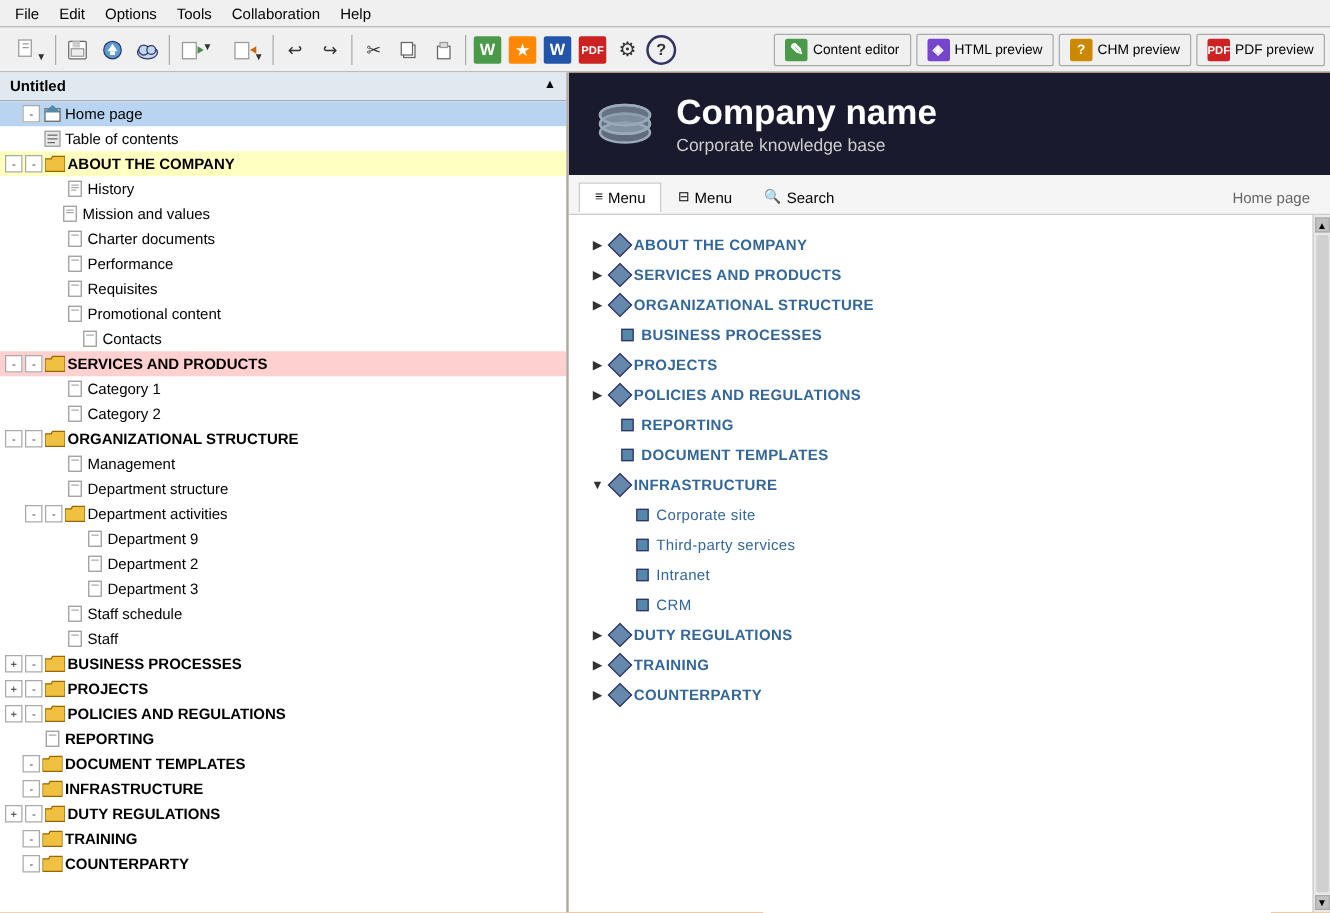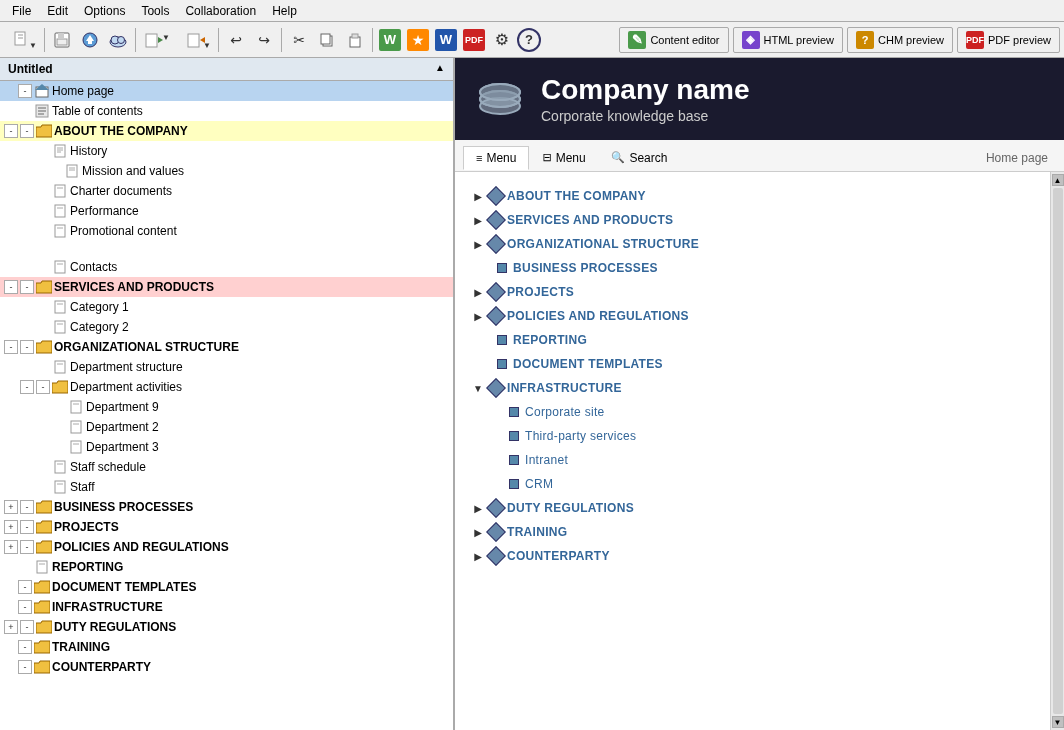--- a/index.html
+++ b/index.html
@@ -242,67 +242,77 @@
               <rect x="2" y="1" width="10" height="12" fill="#fff" stroke="#999"></rect>
               <line x1="4" y1="4" x2="10" y2="4" stroke="#aaa"></line>
               <line x1="4" y1="6" x2="10" y2="6" stroke="#aaa"></line>
               <line x1="4" y1="8" x2="8" y2="8" stroke="#aaa"></line>
             </svg>
         </span>
         <span class="item-label">History</span>
       </div>
 
 
+      <div class="tree-item" style="padding-left:32px;">
+        <span style="width:14px;display:inline-block;"></span>
+        <span class="icon" style="margin-left:2px;">
+          <svg width="14" height="14" viewBox="0 0 14 14">
+              <rect x="2" y="1" width="10" height="12" fill="#fff" stroke="#999"></rect>
+              <line x1="4" y1="4" x2="10" y2="4" stroke="#aaa"></line>
+              <line x1="4" y1="6" x2="10" y2="6" stroke="#aaa"></line>
+            </svg>
+        </span>
+        <span class="item-label">Mission and values</span>
+      </div>
+
+      <div class="tree-item" style="padding-left:36px;">
+        <span style="width:14px;display:inline-block;"></span>
+        <span class="icon" style="margin-left:2px;">
+          <svg width="14" height="14" viewBox="0 0 14 14">
+              <rect x="2" y="1" width="10" height="12" fill="#fff" stroke="#999"></rect>
+              <line x1="4" y1="4" x2="10" y2="4" stroke="#aaa"></line>
+            </svg>
+        </span>
+        <span class="item-label">Charter documents</span>
+      </div>
+
+      <div class="tree-item" style="padding-left:36px;">
+        <span style="width:14px;display:inline-block;"></span>
+        <span class="icon" style="margin-left:2px;">
+          <svg width="14" height="14" viewBox="0 0 14 14">
+              <rect x="2" y="1" width="10" height="12" fill="#fff" stroke="#999"></rect>
+              <line x1="4" y1="4" x2="10" y2="4" stroke="#aaa"></line>
+            </svg>
+        </span>
+        <span class="item-label">Performance</span>
+      </div>
+
+      <div class="tree-item" style="padding-left:36px;">
+        <span style="width:14px;display:inline-block;"></span>
+        <span class="icon" style="margin-left:2px;">
+          <svg width="14" height="14" viewBox="0 0 14 14">
+              <rect x="2" y="1" width="10" height="12" fill="#fff" stroke="#999"></rect>
+              <line x1="4" y1="4" x2="10" y2="4" stroke="#aaa"></line>
+            </svg>
+        </span>
+        <span class="item-label">Requisites</span>
+      </div>
+
+      <div class="tree-item" style="padding-left:36px;">
+        <span style="width:14px;display:inline-block;"></span>
+        <span class="icon" style="margin-left:2px;">
+          <svg width="14" height="14" viewBox="0 0 14 14">
+              <rect x="2" y="1" width="10" height="12" fill="#fff" stroke="#999"></rect>
+              <line x1="4" y1="4" x2="10" y2="4" stroke="#aaa"></line>
+            </svg>
+        </span>
+        <span class="item-label">Promotional content</span>
+      </div>
+
       <div class="tree-item" style="padding-left:48px;">
-        <span style="width:14px;display:inline-block;"></span>
-        <span class="icon" style="margin-left:2px;">
-          <svg width="14" height="14" viewBox="0 0 14 14">
-              <rect x="2" y="1" width="10" height="12" fill="#fff" stroke="#999"></rect>
-              <line x1="4" y1="4" x2="10" y2="4" stroke="#aaa"></line>
-              <line x1="4" y1="6" x2="10" y2="6" stroke="#aaa"></line>
-            </svg>
-        </span>
-        <span class="item-label">Mission and values</span>
-      </div>
-
-      <div class="tree-item" style="padding-left:36px;">
-        <span style="width:14px;display:inline-block;"></span>
-        <span class="icon" style="margin-left:2px;">
-          <svg width="14" height="14" viewBox="0 0 14 14">
-              <rect x="2" y="1" width="10" height="12" fill="#fff" stroke="#999"></rect>
-              <line x1="4" y1="4" x2="10" y2="4" stroke="#aaa"></line>
-            </svg>
-        </span>
-        <span class="item-label">Charter documents</span>
-      </div>
-
-      <div class="tree-item" style="padding-left:36px;">
-        <span style="width:14px;display:inline-block;"></span>
-        <span class="icon" style="margin-left:2px;">
-          <svg width="14" height="14" viewBox="0 0 14 14">
-              <rect x="2" y="1" width="10" height="12" fill="#fff" stroke="#999"></rect>
-              <line x1="4" y1="4" x2="10" y2="4" stroke="#aaa"></line>
-            </svg>
-        </span>
-        <span class="item-label">Performance</span>
-      </div>
-
-
-      <div class="tree-item" style="padding-left:36px;">
-        <span style="width:14px;display:inline-block;"></span>
-        <span class="icon" style="margin-left:2px;">
-          <svg width="14" height="14" viewBox="0 0 14 14">
-              <rect x="2" y="1" width="10" height="12" fill="#fff" stroke="#999"></rect>
-              <line x1="4" y1="4" x2="10" y2="4" stroke="#aaa"></line>
-            </svg>
-        </span>
-        <span class="item-label">Promotional content</span>
-      </div>
-
-      <div class="tree-item" style="padding-left:36px;margin-top:16px;">
         <span style="width:14px;display:inline-block;"></span>
         <span class="icon" style="margin-left:2px;">
           <svg width="14" height="14" viewBox="0 0 14 14">
               <rect x="2" y="1" width="10" height="12" fill="#fff" stroke="#999"></rect>
               <line x1="4" y1="4" x2="10" y2="4" stroke="#aaa"></line>
             </svg>
         </span>
         <span class="item-label">Contacts</span>
       </div>
 
@@ -343,20 +353,30 @@
         <span class="expand-btn" style="margin-right:2px;">-</span>
         <span class="expand-btn">-</span>
         <span class="icon" style="margin-left:2px;">
           <svg width="16" height="14" viewBox="0 0 16 14">
               <path d="M0,3 L5,3 L6,1 L16,1 L16,13 L0,13 Z" fill="#f0c040" stroke="#996600"></path>
             </svg>
         </span>
         <span class="item-label" style="font-weight:bold;">ORGANIZATIONAL STRUCTURE</span>
       </div>
 
+      <div class="tree-item" style="padding-left:36px;">
+        <span style="width:14px;display:inline-block;"></span>
+        <span class="icon" style="margin-left:2px;">
+          <svg width="14" height="14" viewBox="0 0 14 14">
+              <rect x="2" y="1" width="10" height="12" fill="#fff" stroke="#999"></rect>
+              <line x1="4" y1="4" x2="10" y2="4" stroke="#aaa"></line>
+            </svg>
+        </span>
+        <span class="item-label">Management</span>
+      </div>
 
       <div class="tree-item" style="padding-left:36px;">
         <span style="width:14px;display:inline-block;"></span>
         <span class="icon" style="margin-left:2px;">
           <svg width="14" height="14" viewBox="0 0 14 14">
               <rect x="2" y="1" width="10" height="12" fill="#fff" stroke="#999"></rect>
               <line x1="4" y1="4" x2="10" y2="4" stroke="#aaa"></line>
             </svg>
         </span>
         <span class="item-label">Department structure</span>

